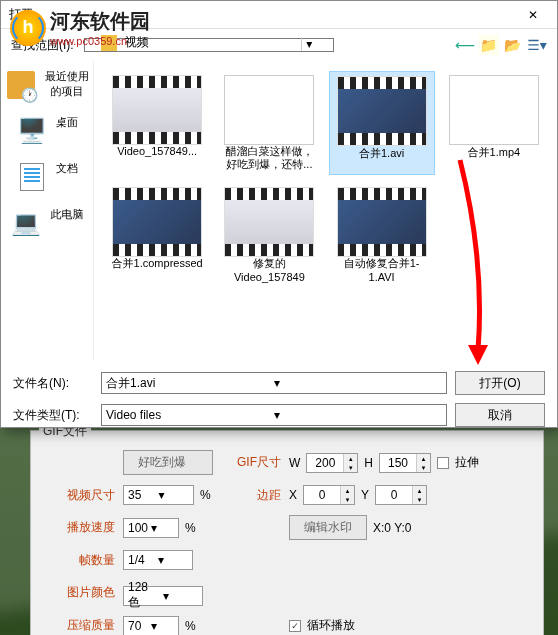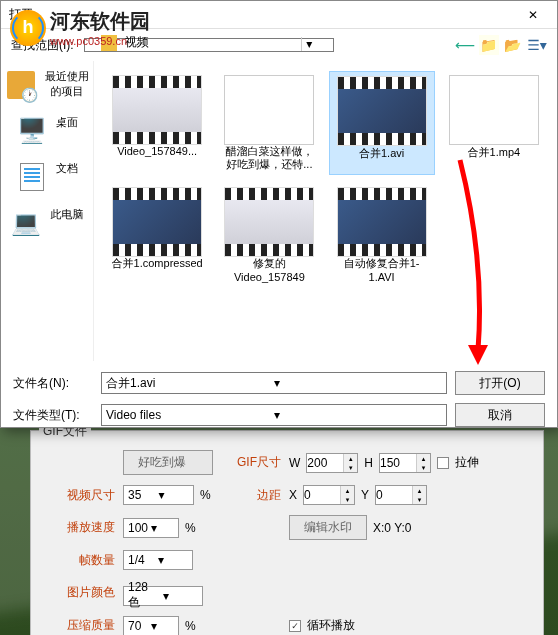--- a/index.html
+++ b/index.html
@@ -68,21 +68,21 @@
 
 .arrow { position:absolute; z-index:60; pointer-events:none; }
 .arrow-line { stroke:#ff0000; stroke-width:5; fill:none; }
 .arrow-head { fill:#ff0000; }
 
 .gif-panel { position:absolute; top: 430px; left: 30px; right: 14px; background:#f0f0f0; border:1px solid #bbb; padding:10px 14px 18px; z-index:10;}
 .gif-title { position:relative; top:-18px; left:-6px; background:#f0f0f0; display:inline-block; padding:0 4px; color:#333;}
 .gif-grid { display:grid; grid-template-columns: 70px 90px 60px 1fr; gap:10px 8px; align-items:center; margin-top:-8px;}
 .gif-grid .lbl { text-align:right; color:#c2410c; }
 .num-input { border:1px solid #999; background:#fff; height:20px; width:52px; display:inline-flex; align-items:center;}
-.num-input span{flex:1;text-align:left;}
+.num-input span{flex:1;text-align:center;}
 .num-input .spin{width:14px;display:flex;flex-direction:column;border-left:1px solid #ccc;}
 .num-input .spin div{height:9px;font-size:7px;text-align:center;line-height:9px;cursor:pointer;background:#f0f0f0;}
 .sel { border:1px solid #999; background:#fff; height:20px; display:inline-flex; align-items:center; padding:0 4px;}
 .sel span{flex:1;}
 .row-inline{display:flex;align-items:center;gap:6px;}
 .gif-btn{border:1px solid #999;background:#e8e8e8;padding:3px 14px;cursor:pointer;color:#666;}
 .chk{width:12px;height:12px;border:1px solid #888;display:inline-flex;align-items:center;justify-content:center;background:#fff;font-size:9px;color:#333;}
 </style>
 </head>
 <body>

